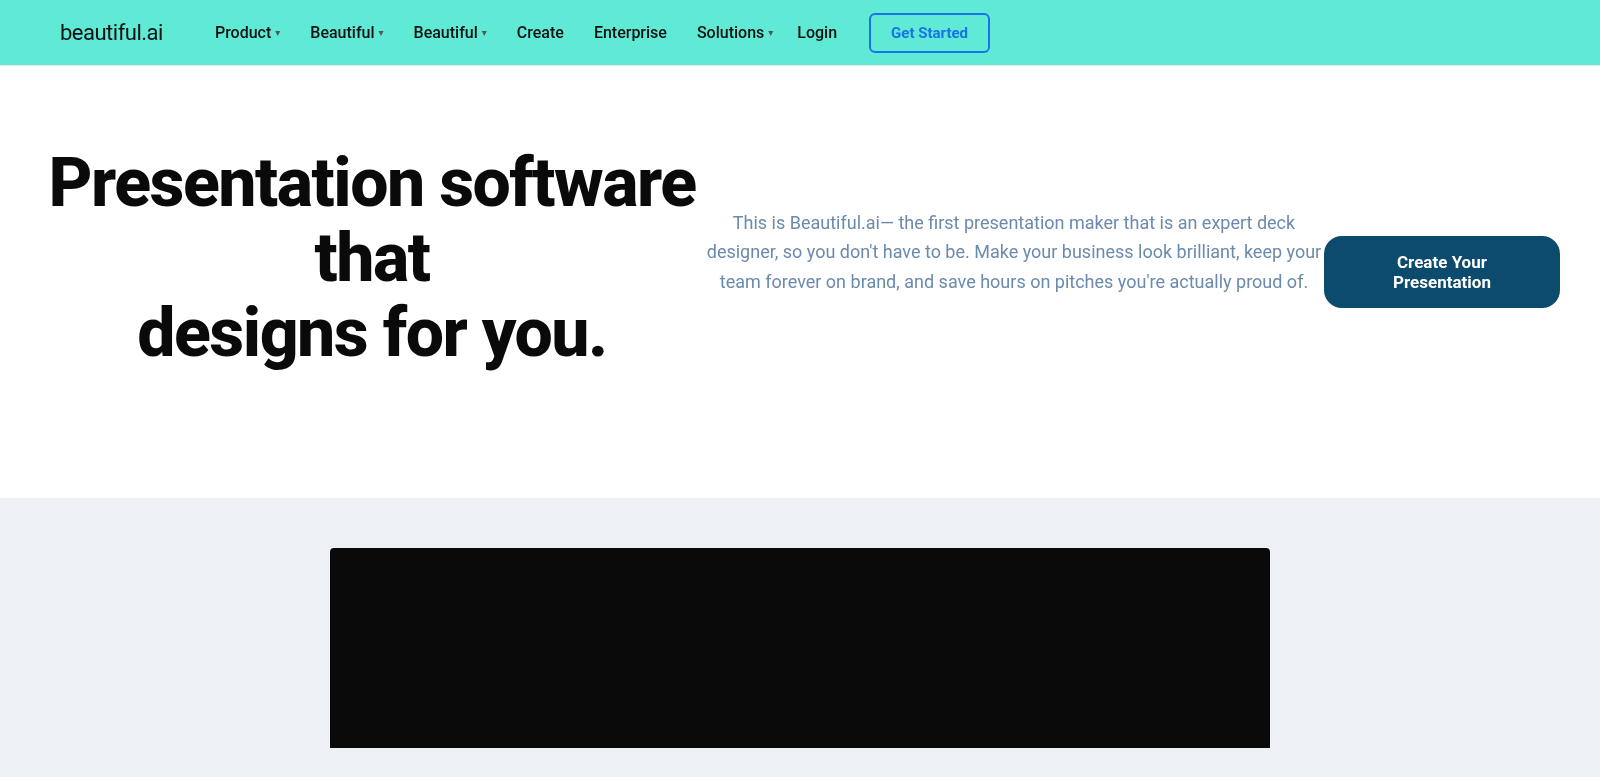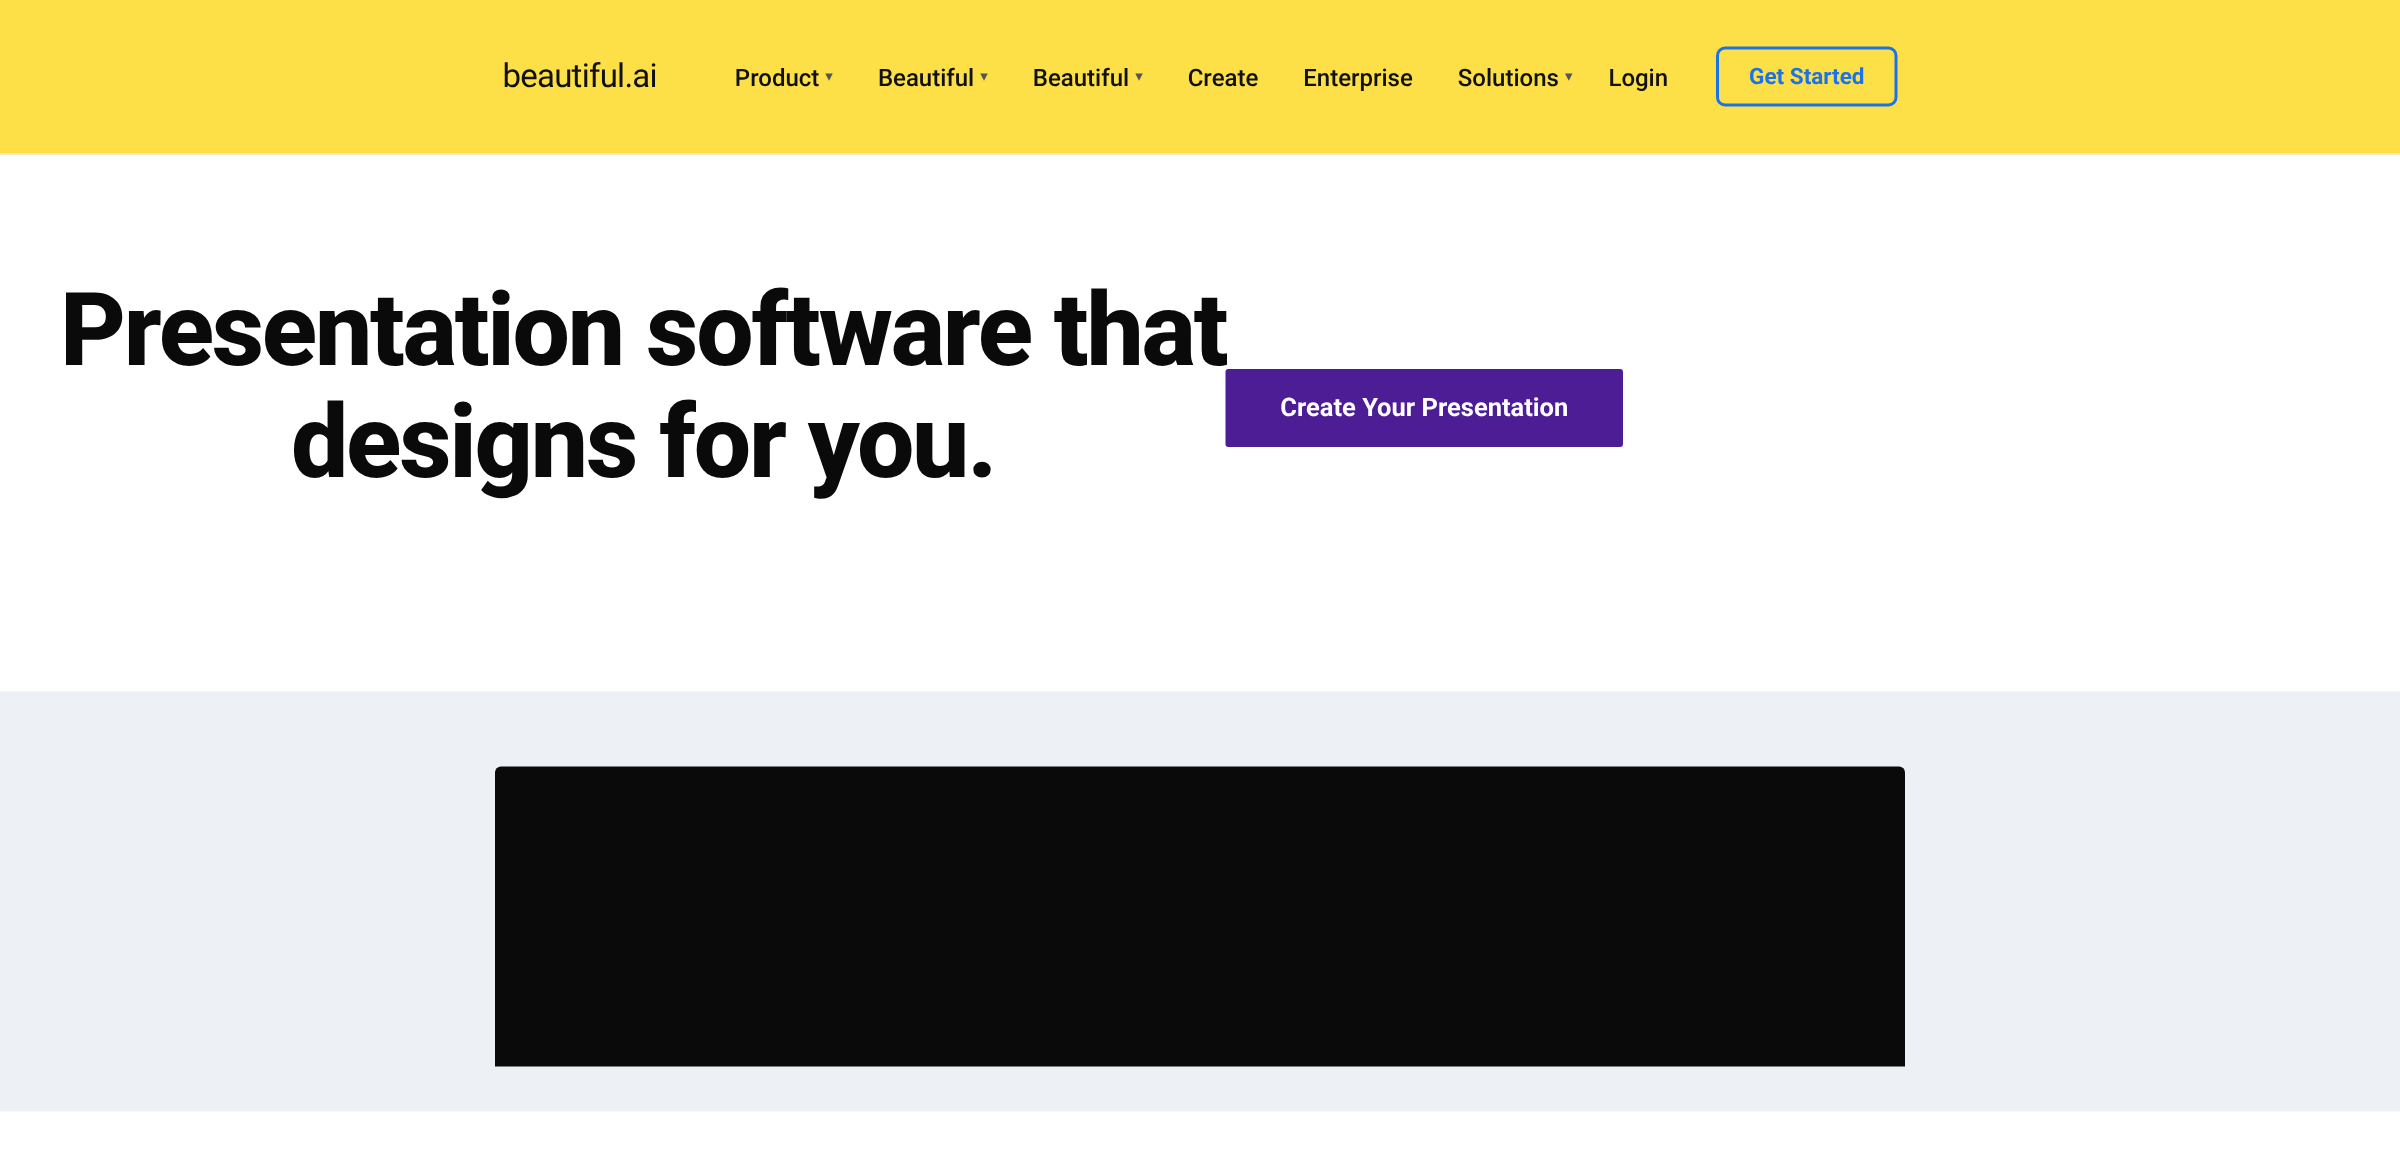--- a/index.html
+++ b/index.html
@@ -13,24 +13,24 @@
       width: 1600px;
       min-height: 777px;
       overflow-x: hidden;
       background: #ffffff;
     }
 
     
     .navbar {
       display: flex;
       align-items: center;
-      justify-content: center;
+      justify-content: flex-start;
       padding: 0 60px;
-      height: 103px;
-      background: #fde047;
+      height: 66px;
+      background: #5eead4;
       border-bottom: 1px solid #e8e8e8;
       position: relative;
       z-index: 10;
     }
 
     .navbar-left {
       display: flex;
       align-items: center;
       gap: 40px;
     }
@@ -119,26 +119,26 @@
 
     .hero-subtitle {
       font-size: 18px;
       color: #6b8aad;
       max-width: 620px;
       line-height: 1.65;
       margin-bottom: 40px;
     }
 
     .cta-btn {
-      background: #4c1d95;
+      background: #0c4a6e;
       color: #ffffff;
       font-size: 17px;
       font-weight: 700;
       padding: 16px 36px;
-      border-radius: 2px;
+      border-radius: 18px;
       border: none;
       cursor: pointer;
       text-decoration: none;
       display: inline-block;
       transition: background 0.15s;
     }
 
     
     .lower-section {
       background: #edf0f5;
@@ -206,18 +206,19 @@
     <a class="login-btn" href="#">Login</a>
     <a class="get-started-btn" href="#">Get Started</a>
   </div>
 </nav>
 
 <section class="hero">
   <h1 class="hero-title">
     <span>Presentation software that</span><br>
     <span>designs for you.</span>
   </h1>
+  <p class="hero-subtitle">This is Beautiful.ai— the first presentation maker that is an expert deck designer, so you don't have to be. Make your business look brilliant, keep your team forever on brand, and save hours on pitches you're actually proud of.</p>
   <a class="cta-btn" href="#">Create Your Presentation</a>
 </section>
 
 <div class="lower-section">
   <div class="demo-preview"></div>
 </div>
 
 </body></html>

